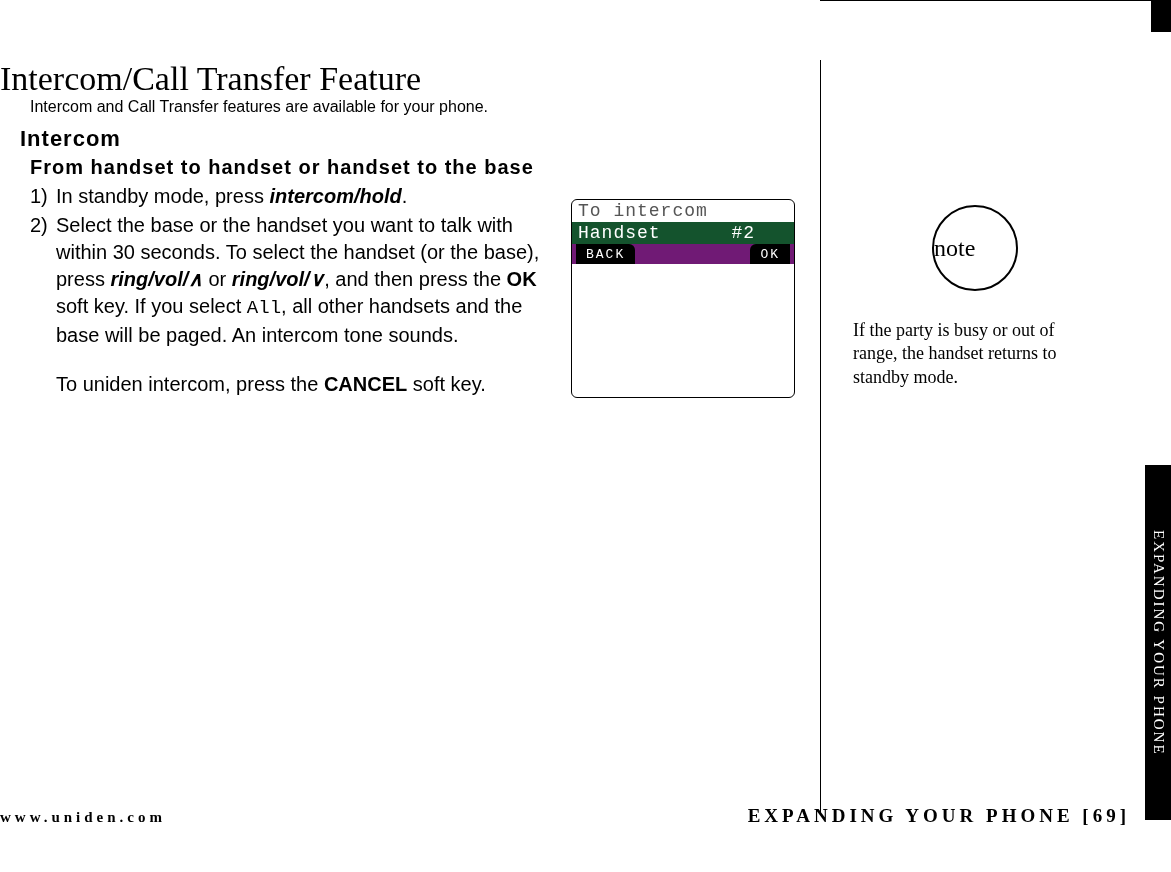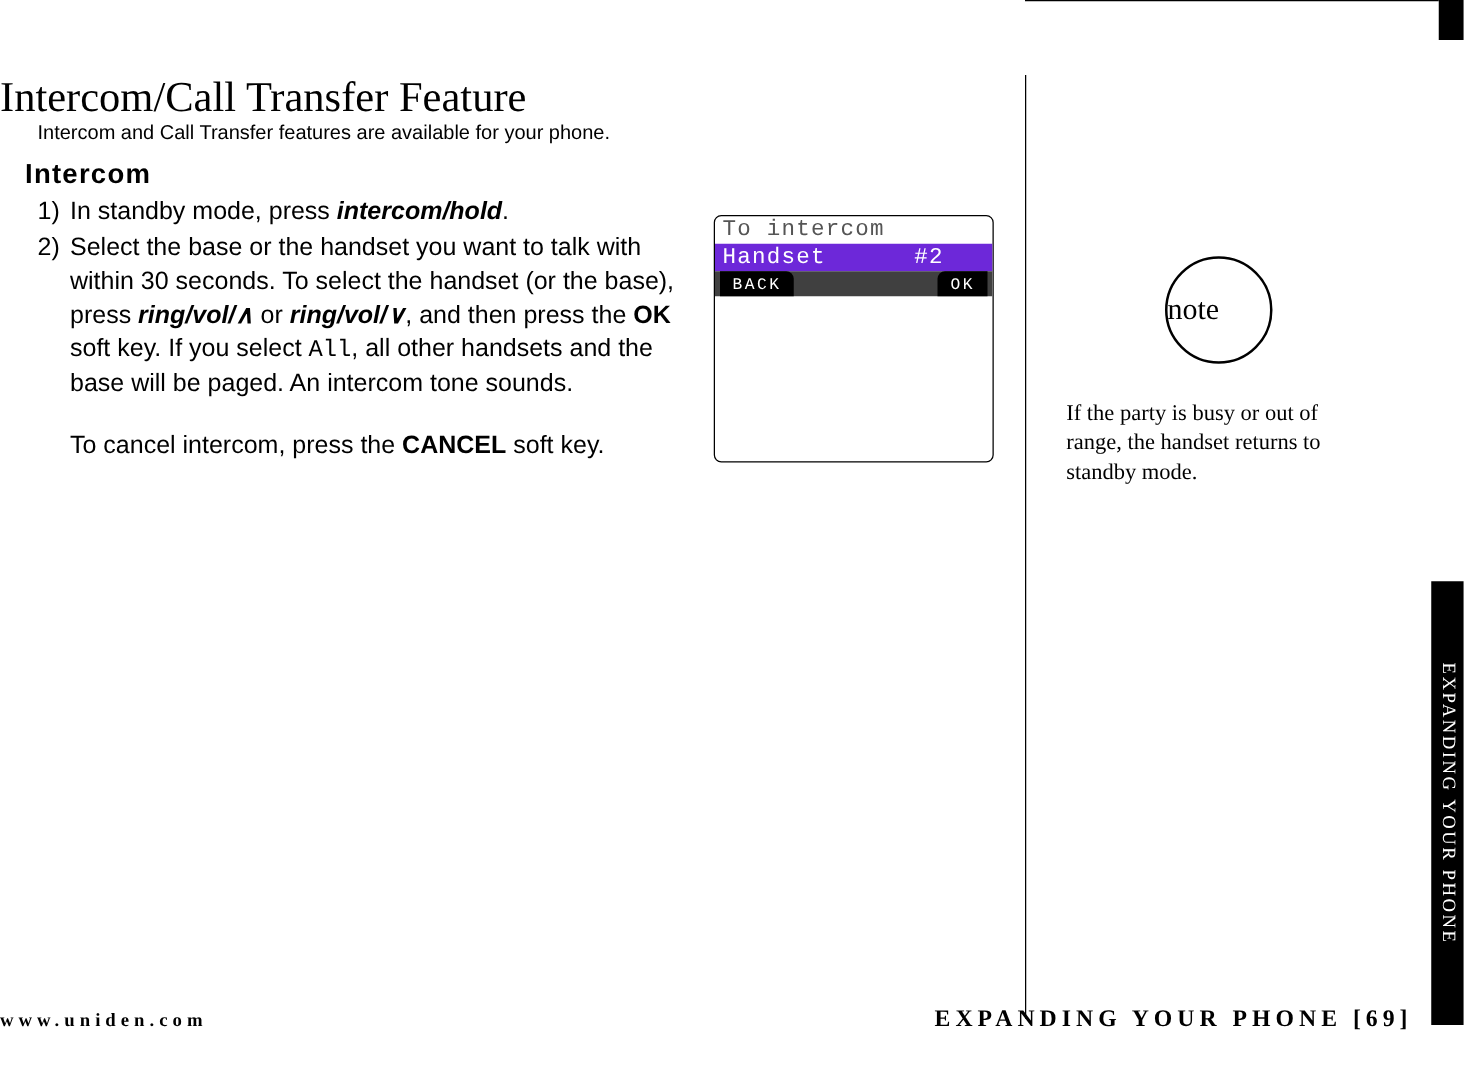--- a/index.html
+++ b/index.html
@@ -122,26 +122,26 @@
     flex-shrink: 0;
   }
   .lcd .row {
     padding: 1px 6px;
     font-size: 18px;
     letter-spacing: 1px;
     color: #555;
     white-space: pre;
   }
   .lcd .row.sel {
-    background: #6d28d9;
+    background: #14532d;
     color: #fff;
   }
   .lcd .softrow {
     display: flex;
-    background: #404040;
+    background: #701a75;
     height: 20px;
   }
   .lcd .softkey {
     background: #000;
     color: #fff;
     font-size: 13px;
     letter-spacing: 2px;
     padding: 1px 10px;
     display: flex;
     align-items: center;
@@ -208,37 +208,38 @@
 
   <div class="right-edge"></div>
   <div class="top-thin"></div>
   <div class="side-tab">EXPANDING YOUR PHONE</div>
   <div class="vsep"></div>
 
   <div class="main">
     <div class="h1">Intercom/Call Transfer Feature</div>
     <div class="intro">Intercom and Call Transfer features are available for your phone.</div>
     <div class="h2">Intercom</div>
+    <div class="h3">From handset to handset or handset to the base</div>
 
     <div class="body-row">
       <div class="steps">
         <div class="step">
           <div class="num">1)</div>
           <div class="txt">
             <span>In standby mode, press </span><span class="bi">intercom/hold</span><span>.</span>
           </div>
         </div>
         <div class="step">
           <div class="num">2)</div>
           <div class="txt">
             <span>Select the base or the handset you want to talk with within 30 seconds. To select the handset (or the base), press </span><span class="bi"><span>ring/vol/</span><span>∧</span></span><span> or </span><span class="bi"><span>ring/vol/</span><span>∨</span></span><span>, and then press the </span><span class="b">OK</span><span> soft key. If you select </span><span class="mono">All</span><span>, all other handsets and the base will be paged. An intercom tone sounds.</span>
           </div>
         </div>
         <div class="cancel-p">
-          <span>To cancel intercom, press the </span><span class="b">CANCEL</span><span> soft key.</span>
+          <span>To uniden intercom, press the </span><span class="b">CANCEL</span><span> soft key.</span>
         </div>
       </div>
 
       <div class="lcd">
         <div class="row">To intercom     </div>
         <div class="row sel">Handset      #2 </div>
         <div class="softrow">
           <div class="softkey left">BACK</div>
           <div class="soft-gap"></div>
           <div class="softkey right">OK</div>

